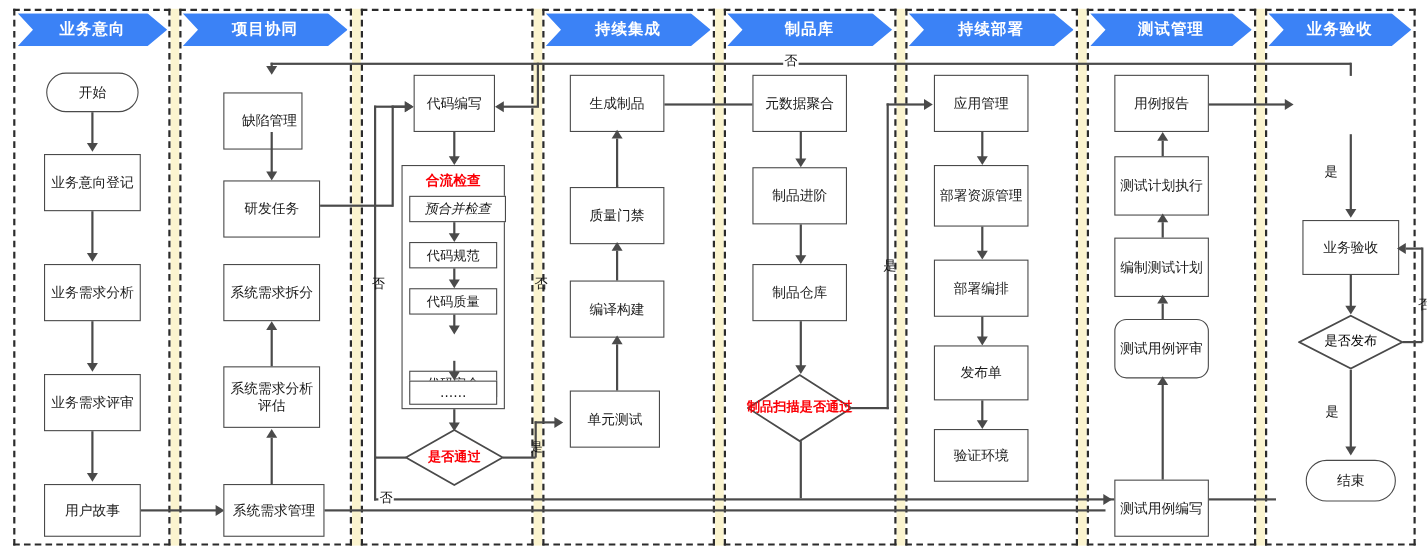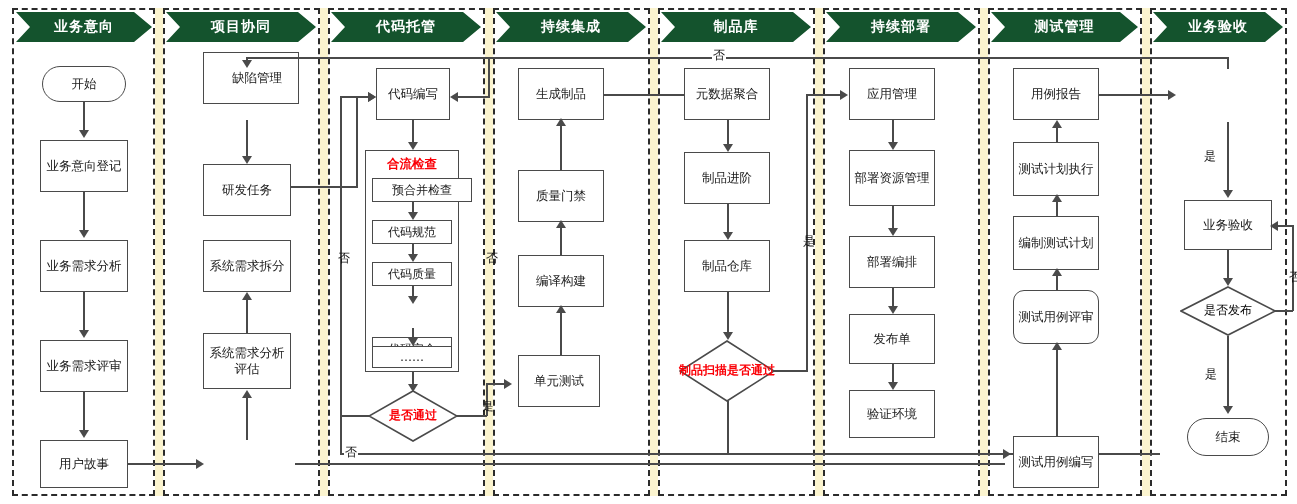--- a/index.html
+++ b/index.html
@@ -3,21 +3,21 @@
 <meta charset="utf-8">
 <style>
   html,body{margin:0;padding:0;background:#ffffff;}
   body{font-family:"DejaVu Sans","Liberation Sans",sans-serif;}
   #stage{position:relative;width:1297px;height:504px;background:#fff;overflow:hidden;}
   
   .lane{position:absolute;top:8px;height:488px;border:2px dashed #2b2b2b;background:#fff;box-sizing:border-box;}
   .lane-gap{position:absolute;top:8px;height:488px;background:#fbf4cf;}
   .hdr{position:absolute;height:30px;color:#fff;font-weight:bold;font-size:14px;
        display:flex;align-items:center;justify-content:center;letter-spacing:1px;
-       background:#14532d;
+       background:#3b82f6;
        clip-path:polygon(0 0, calc(100% - 18px) 0, 100% 50%, calc(100% - 18px) 100%, 0 100%, 14px 50%);}
   .node{position:absolute;border:1.6px solid #4a4a4a;background:#fff;box-sizing:border-box;
         display:flex;align-items:center;justify-content:center;text-align:center;
         font-size:12.5px;color:#1a1a1a;line-height:1.25;padding:2px;}
   .node.term{border-radius:19px;}
   .node.sub{border:1.4px solid #4a4a4a;font-size:12px;}
   .group{position:absolute;border:1.8px solid #4a4a4a;background:#fff;box-sizing:border-box;}
   .group-title{position:absolute;width:100%;text-align:center;font-size:12.5px;font-weight:bold;color:#fb0007;}
   .diamond{position:absolute;}
   .diamond .dlabel{position:absolute;inset:0;display:flex;align-items:center;justify-content:center;
@@ -51,21 +51,20 @@
   <div class="lane" style="left:163px;width:157px;"></div>
   <div class="lane" style="left:328px;width:157px;"></div>
   <div class="lane" style="left:493px;width:157px;"></div>
   <div class="lane" style="left:658px;width:157px;"></div>
   <div class="lane" style="left:823px;width:157px;"></div>
   <div class="lane" style="left:988px;width:154px;"></div>
   <div class="lane" style="left:1150px;width:137px;"></div>
 
   <div class="hdr" style="left:16px;top:12px;width:136px;">业务意向</div>
   <div class="hdr" style="left:166px;top:12px;width:150px;">项目协同</div>
-  <div class="hdr" style="left:331px;top:12px;width:150px;">代码托管</div>
   <div class="hdr" style="left:496px;top:12px;width:150px;">持续集成</div>
   <div class="hdr" style="left:661px;top:12px;width:150px;">制品库</div>
   <div class="hdr" style="left:826px;top:12px;width:150px;">持续部署</div>
   <div class="hdr" style="left:991px;top:12px;width:147px;">测试管理</div>
   <div class="hdr" style="left:1153px;top:12px;width:130px;">业务验收</div>
 
   <div class="node term" style="left:42px;top:66px;width:84px;height:36px;">开始</div>
   <div class="ln lnv" style="left:83px;top:102px;height:32px;"></div>
   <div class="arw d" style="left:79px;top:130px;"></div>
 
@@ -79,48 +78,49 @@
 
   <div class="node" style="left:40px;top:340px;width:88px;height:52px;">业务需求评审</div>
   <div class="ln lnv" style="left:83px;top:392px;height:42px;"></div>
   <div class="arw d" style="left:79px;top:430px;"></div>
 
   <div class="node" style="left:40px;top:440px;width:88px;height:48px;">用户故事</div>
 
   <div class="ln lnh" style="left:128px;top:463px;width:70px;"></div>
   <div class="arw r" style="left:196px;top:459px;"></div>
 
-  <div class="node" style="left:203px;top:52px;width:96px;height:52px;padding-left:14px;">缺陷管理</div>
+  <div class="node" style="left:203px;top:84px;width:72px;height:52px;padding-left:14px;">缺陷管理</div>
   <div class="ln lnv" style="left:246px;top:120px;height:40px;"></div>
   <div class="arw d" style="left:242px;top:156px;"></div>
 
   <div class="node" style="left:203px;top:164px;width:88px;height:52px;">研发任务</div>
 
   <div class="node" style="left:203px;top:240px;width:88px;height:52px;">系统需求拆分</div>
   <div class="ln lnv" style="left:246px;top:300px;height:34px;"></div>
   <div class="arw u" style="left:242px;top:292px;"></div>
 
   <div class="node" style="left:203px;top:333px;width:88px;height:56px;">系统需求分析评估</div>
   <div class="ln lnv" style="left:246px;top:398px;height:42px;"></div>
   <div class="arw u" style="left:242px;top:390px;"></div>
 
+  <div class="node" style="left:203px;top:440px;width:92px;height:48px;">系统需求管理</div>
 
   <div class="ln lnh" style="left:291px;top:186px;width:66px;"></div>
   <div class="ln lnv" style="left:356px;top:96px;height:92px;"></div>
   <div class="ln lnh" style="left:356px;top:96px;width:14px;"></div>
   <div class="arw r" style="left:368px;top:92px;"></div>
 
   <div class="node" style="left:376px;top:68px;width:74px;height:52px;">代码编写</div>
   <div class="ln lnv" style="left:412px;top:120px;height:28px;"></div>
   <div class="arw d" style="left:408px;top:142px;"></div>
 
   <div class="group" style="left:365px;top:150px;width:94px;height:222px;"></div>
   <div class="group-title" style="left:365px;top:156px;width:94px;">合流检查</div>
 
-  <div class="node sub" style="left:372px;top:178px;width:100px;height:24px;">预合并检查</div>
+  <div class="node sub" style="left:372px;top:178px;width:88px;height:24px;font-style:italic;">预合并检查</div>
   <div class="ln lnv" style="left:412px;top:202px;height:14px;"></div>
   <div class="arw d" style="left:408px;top:212px;"></div>
 
   <div class="node sub" style="left:372px;top:220px;width:80px;height:24px;">代码规范</div>
   <div class="ln lnv" style="left:412px;top:244px;height:14px;"></div>
   <div class="arw d" style="left:408px;top:254px;"></div>
 
   <div class="node sub" style="left:372px;top:262px;width:80px;height:24px;">代码质量</div>
   <div class="ln lnv" style="left:412px;top:286px;height:14px;"></div>
   <div class="arw d" style="left:408px;top:296px;"></div>

